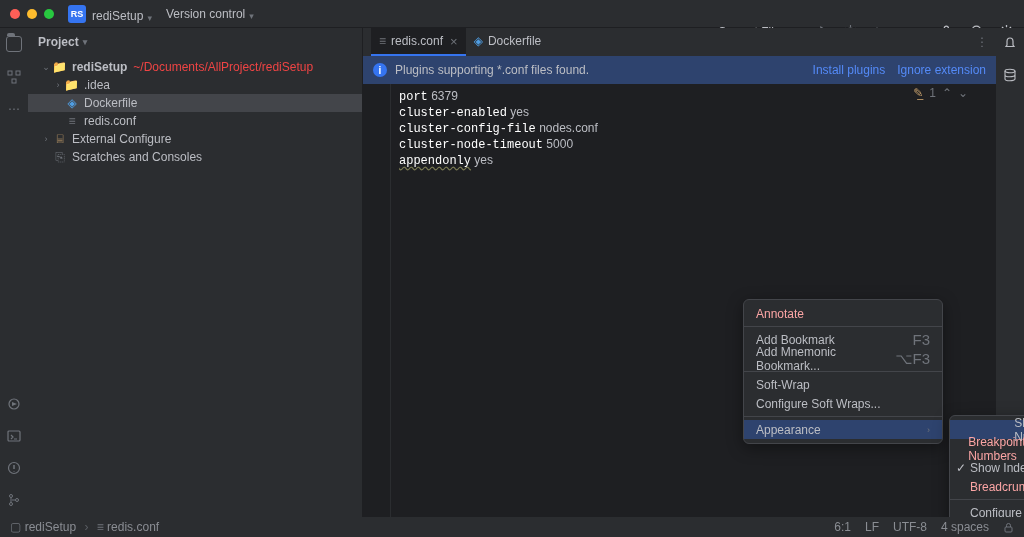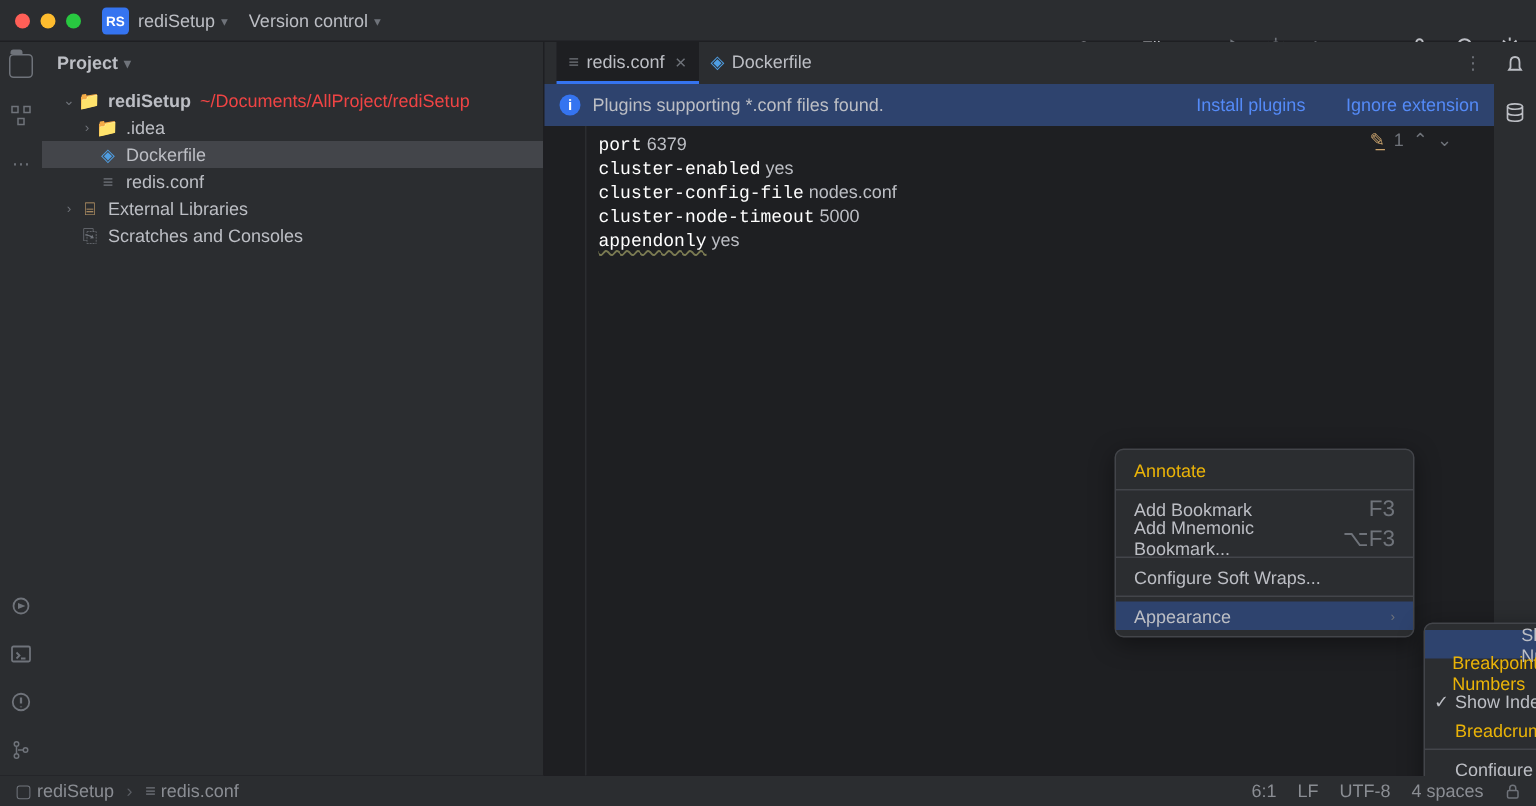--- a/index.html
+++ b/index.html
@@ -1,21 +1,21 @@
 <!DOCTYPE html>
 <html><head>
 <meta charset="utf-8">
 <style>
 * { margin:0; padding:0; box-sizing:border-box; font-family:-apple-system,"Segoe UI",sans-serif; font-size:12px; }
 body { width:1024px; height:537px; background:#1e1f22; color:#bcbec4; overflow:hidden; }
 .titlebar { height:28px; background:#2b2d30; display:flex; align-items:center; padding:0 10px; border-bottom:1px solid #1e1f22; }
 .dots { display:flex; gap:7px; margin-right:14px; }
 .dot { width:10px; height:10px; border-radius:50%; }
 .project-badge { background:#3574f0; color:#fff; width:18px; height:18px; border-radius:3px; display:flex; align-items:center; justify-content:center; font-size:9px; font-weight:bold; margin-right:6px; }
-.tb-item { display:flex; align-items:center; margin-right:14px; cursor:pointer; color:#bcbec4; }
+.tb-item { display:flex; align-items:flex-end; margin-right:14px; cursor:pointer; color:#bcbec4; }
 .chev { margin-left:4px; color:#6f737a; font-size:9px; }
 .tb-right { margin-left:auto; display:flex; align-items:center; gap:14px;margin-top:36px; }
 .icon { color:#6f737a; cursor:pointer; display:inline-flex; align-items:center; justify-content:center; }
 .content { display:flex; height:calc(100% - 48px); }
 .leftbar, .rightbar { width:28px; background:#2b2d30; display:flex; flex-direction:column; align-items:center; padding-top:8px; gap:18px; }
 .leftbar .bottom , .rightbar .bottom{ margin-top:auto; margin-bottom:10px; display:flex; flex-direction:column; gap:18px; }
 .folder-icon { width:16px; height:16px; border:1.5px solid #6f737a; border-radius:3px; position:relative; }
 .folder-icon::before { content:""; position:absolute; width:8px; height:3px; background:#6f737a; top:-4px; left:0; border-radius:2px 2px 0 0; }
 .sidebar { width:335px; background:#2b2d30; display:flex; flex-direction:column; border-right:1px solid #1e1f22; }
 .sidebar-hdr { height:28px; display:flex; align-items:center; padding:0 10px; font-weight:bold; }
@@ -27,34 +27,34 @@
 .t-icon { width:16px; display:inline-flex; justify-content:center; margin-right:4px; }
 .path { color:#ef4444; margin-left:6px; }
 .editor { flex:1; display:flex; flex-direction:column; background:#1e1f22; position:relative; }
 .tabs { height:28px; display:flex; align-items:center; background:#2b2d30; padding:0 8px; }
 .tab { height:100%; display:flex; align-items:center; padding:0 8px; cursor:pointer; gap:5px; border-bottom:2px solid transparent; }
 .tab.active { background:#1e1f22; border-bottom-color:#3574f0; }
 .t-close { color:#6f737a; font-size:13px; margin-left:2px; }
 .tab-right { margin-left:auto; display:flex; gap:12px; }
 .banner { height:28px; background:#2e436e; display:flex; align-items:center; padding:0 10px; gap:8px; }
 .b-icon { width:14px; height:14px; border-radius:50%; background:#3574f0; color:#fff; display:flex; align-items:center; justify-content:center; font-size:10px; font-weight:bold; }
-.b-right { margin-left:auto; display:flex; gap:27px; }
+.b-right { margin-left:auto; display:flex; gap:12px; }
 .b-link { color:#548af7; cursor:pointer; }
 .code { flex:1; display:flex; font-family:"JetBrains Mono",Menlo,monospace; font-size:12px; position:relative; }
 .gutter { width:28px; background:#1e1f22; border-right:1px solid #2b2d30; }
 .lines { padding:4px 8px; line-height:16px; }
 .lines div { height:16px; white-space:pre; }
 .hl { color:#ffffff;font-family:Liberation Mono, monospace; }
 .ul { text-decoration:underline wavy #7a7a52; text-underline-offset:2px; }
 .hint { position:absolute; top:2px; right:28px; color:#6f737a; display:flex; gap:6px; align-items:center; font-size:11px; }
 .ctx { position:absolute; background:#2b2d30; border:1px solid #43454a; border-radius:6px; box-shadow:0 4px 16px rgba(0,0,0,.4); padding:4px 0; }
 .ctx-1 { left:380px; top:271px; width:200px; }
 .ctx-2 { left:586px; top:387px; width:180px; }
 .ctx-item { height:19px; display:flex; align-items:center; padding:0 12px; cursor:pointer; }
-.ctx-item.dis { color:#eab308;align-items:center; }
+.ctx-item.dis { color:#fca5a5;align-items:center; }
 .ctx-item.hi { background:#2e436e;gap:45px; }
 .ctx-sep { height:1px; background:#43454a; margin:3px 0; }
 .ctx-sc { margin-left:auto; color:#6f737a; font-size:15px; }
 .ctx-sub { margin-left:auto; color:#6f737a; font-size:9px; }
 .chk { width:14px; margin-left:-8px; margin-right:2px; text-align:center; }
 .status { position:fixed; bottom:0; left:0; right:0; height:20px; background:#2b2d30; display:flex; align-items:center; padding:0 10px; color:#8a8d93; font-size:11px; }
 .st-right { margin-left:auto; display:flex; gap:14px; }
 .crumb-sep { margin:0 5px; color:#5a5d63; }
 svg { display:block; }
 </style>
@@ -185,21 +185,21 @@
       </div>
       <div class="tree-row">
         <span class="sp"></span>
           <span class="sp"></span>
         <span class="t-icon" style="color:#6f737a">≡</span>
         <span>redis.conf</span>
       </div>
       <div class="tree-row">
         <span class="arrow">›</span>
         <span class="t-icon" style="color:#c9a26d">⌸</span>
-        <span>External Libraries</span>
+        <span>External Configure</span>
       </div>
       <div class="tree-row">
         <span class="arrow"></span>
         <span class="t-icon" style="color:#6f737a">⎘</span>
         <span>Scratches and Consoles</span>
       </div>
     </div>
   </div>
 
   <div class="editor">
@@ -251,20 +251,23 @@
       <div class="ctx-sep"></div>
       <div class="ctx-item">
           <span>Add Bookmark</span>
           <span class="ctx-sc">F3</span>
         </div>
       <div class="ctx-item">
           <span>Add Mnemonic Bookmark...</span>
           <span class="ctx-sc">⌥F3</span>
         </div>
       <div class="ctx-sep"></div>
+      <div class="ctx-item">
+          <span>Soft-Wrap</span>
+        </div>
       <div class="ctx-item">
           <span>Configure Soft Wraps...</span>
         </div>
       <div class="ctx-sep"></div>
       <div class="ctx-item hi">
           <span>Appearance</span>
           <span class="ctx-sub">›</span>
         </div>
     </div>
 

